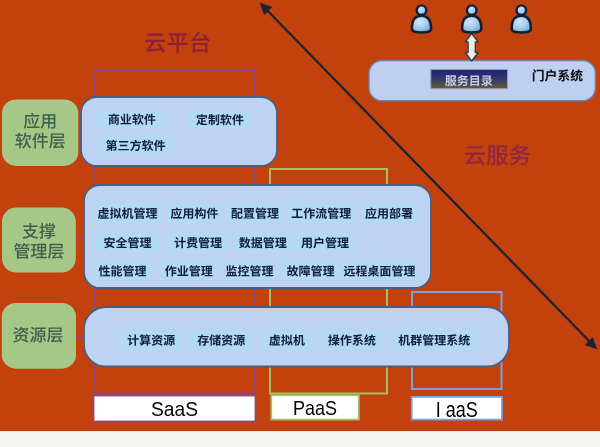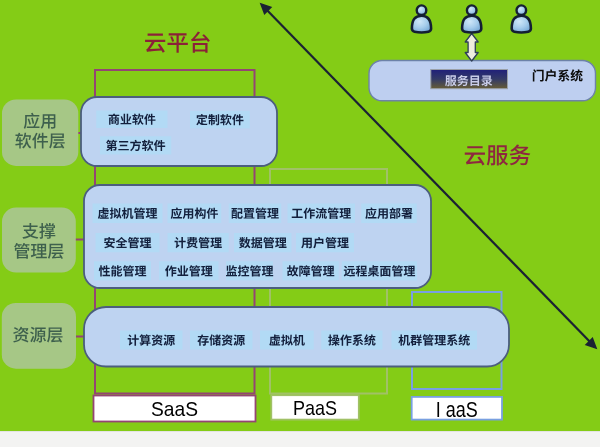--- a/index.html
+++ b/index.html
@@ -1,12 +1,12 @@
 <!DOCTYPE html>
-<html><head><meta charset="utf-8"><style>html,body{margin:0;padding:0;background:#fff;}*{font-family:"Liberation Sans",sans-serif;}#c{position:relative;width:600px;height:447px;background:#84cc16;overflow:hidden;}</style></head><body>
+<html><head><meta charset="utf-8"><style>html,body{margin:0;padding:0;background:#fff;}*{font-family:"Liberation Sans",sans-serif;}#c{position:relative;width:600px;height:447px;background:#c2410c;overflow:hidden;}</style></head><body>
 <div id="c"><svg width="600" height="447" viewBox="0 0 600 447">
       <defs>
         <linearGradient id="sg" x1="0" y1="0" x2="0" y2="1">
           <stop offset="0%" stop-color="#20207a"></stop>
           <stop offset="50%" stop-color="#333a66"></stop>
           <stop offset="100%" stop-color="#665c35"></stop>
         </linearGradient>
         <radialGradient id="pg" cx="40%" cy="35%" r="75%">
           <stop offset="0%" stop-color="#cfe7f8"></stop>
           <stop offset="50%" stop-color="#a6cdec"></stop>

